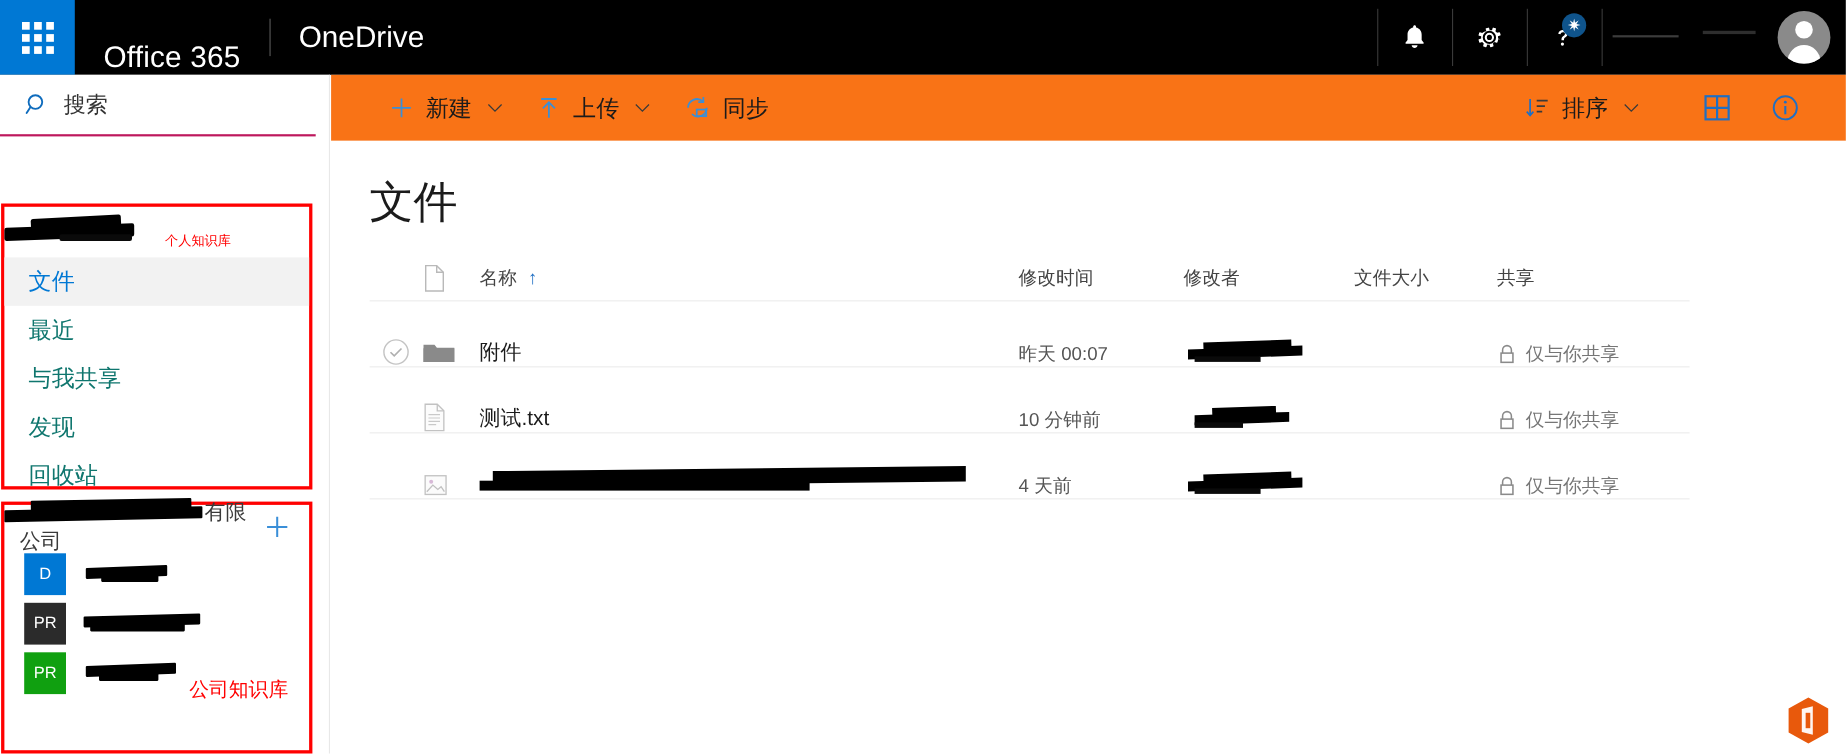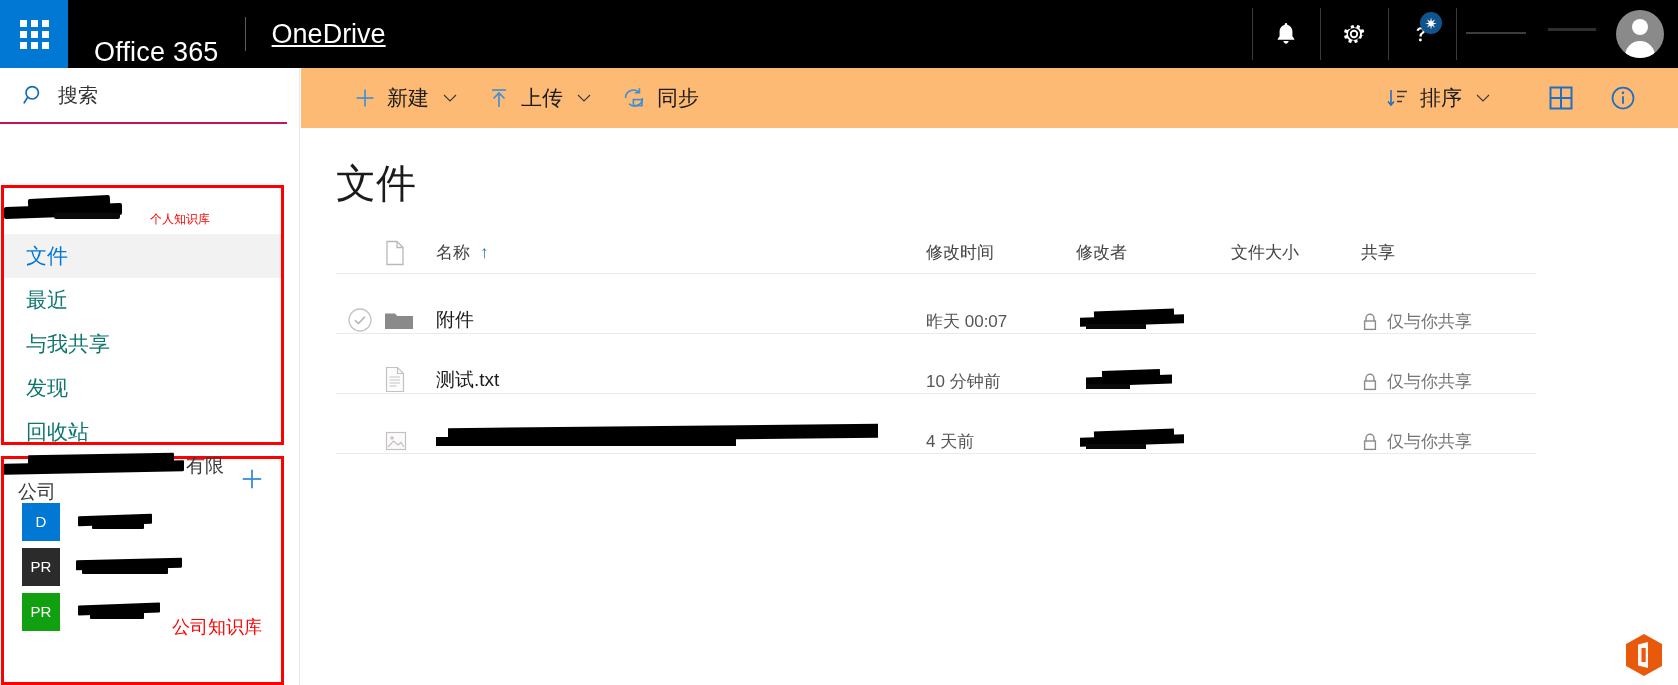--- a/index.html
+++ b/index.html
@@ -43,21 +43,20 @@
     width: 1px; height: 34px;
     background: #5a5a5a;
     align-self: center;
   }
   .suite-app {
     display: flex; align-items: center;
     padding: 0 26px;
     color: #ffffff;
     font-size: 27px;
     cursor: pointer;
-    text-decoration: underline;
   }
 
   .suite-btn {
     width: 68px; height: 68px;
     display: flex; align-items: center; justify-content: center;
     cursor: pointer;
     position: relative;
   }
   .suite-divline {
     position: absolute; left: 0; top: 8px; bottom: 8px;
@@ -225,21 +224,21 @@
     position: absolute;
     left: 172px; top: 547px;
     color: #ff0000; font-size: 18px;
     white-space: nowrap;
   }
 
   
   .cmdbar {
     position: absolute; top: 68px; left: 301px;
     width: 1377px; height: 60px;
-    background: #fdba74;
+    background: #f97316;
     display: flex; align-items: flex-end; font-family: Liberation Mono, monospace;
   }
   .cmd-btn {
     display: flex; align-items: center;
     height: 60px; padding: 0 14px;
     cursor: pointer; color: #1b1b1b;
     font-size: 21px;
   }
   .cmd-btn .ci { margin-right: 10px; display: flex; }
   .cmd-btn .chev { margin-left: 12px; display: flex; }

